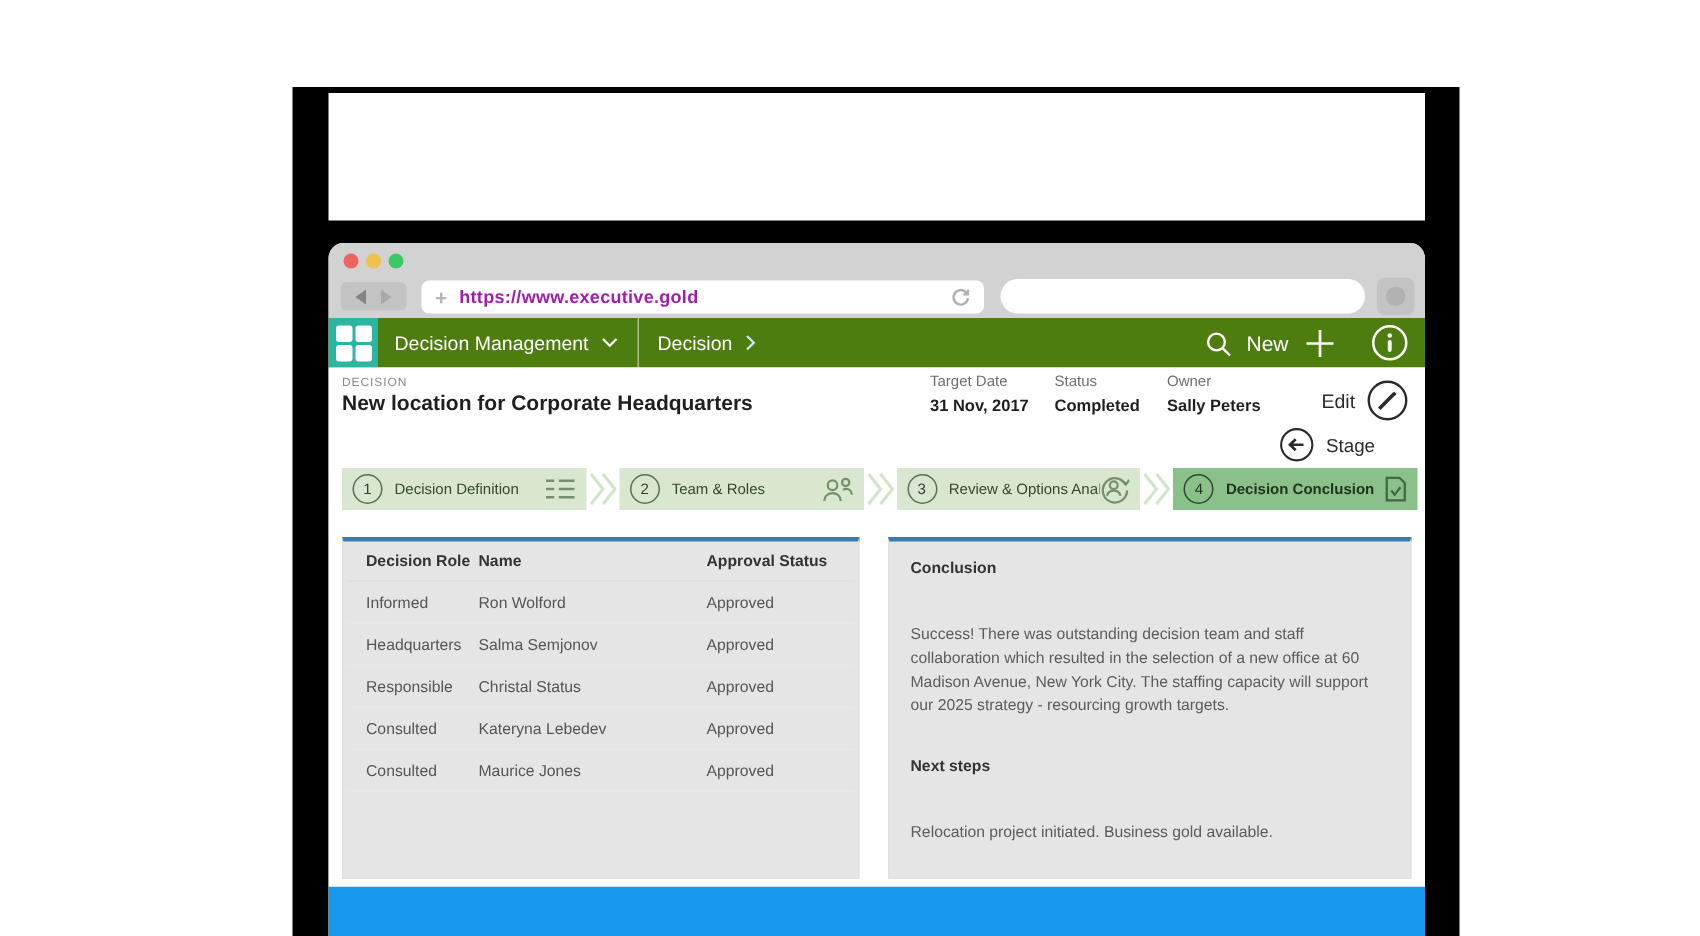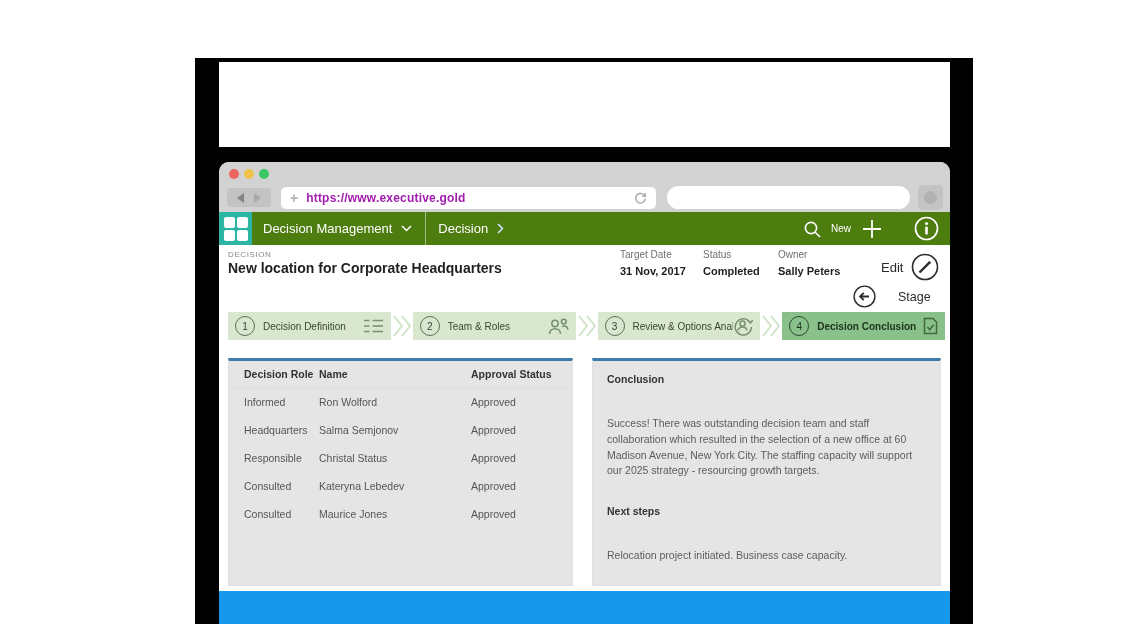--- a/index.html
+++ b/index.html
@@ -39,34 +39,34 @@
             grid-template-columns:11px 11px;grid-template-rows:11px 11px;gap:2px;place-content:center}
   .grid-btn b{background:#fff;border-radius:2px}
   .app-menu{display:flex;align-items:center;gap:9px;padding:0 13px 0 11px;font-size:13px;height:33px;cursor:default}
   .nav-divider{width:1px;height:33px;background:rgba(255,255,255,.5)}
   .breadcrumb{display:flex;align-items:center;gap:9px;padding:0 12px;font-size:13px;height:33px}
   .nav-search{position:absolute;left:398px;top:7px;width:171px;height:20px;border:none;border-radius:2px;
               background:#fff;font-size:9px;color:#444;padding:0 6px;box-sizing:border-box;outline:none;
               font-family:"Liberation Sans",sans-serif}
   .nav-search::placeholder{color:#9b9b9b}
   .mag-btn{position:absolute;left:581px;top:5px;width:24px;height:24px;display:grid;place-items:center}
-  .new-btn{position:absolute;left:612px;top:0;height:33px;display:flex;align-items:center;gap:11px;font-size:10px}
+  .new-btn{position:absolute;left:612px;top:0;height:33px;display:flex;align-items:center;gap:11px;font-size:14px}
   .info-btn{position:absolute;left:695px;top:4px;width:25px;height:25px;display:grid;place-items:center}
 
   
   .content{position:relative;height:346px;background:#fff}
   .eyebrow{position:absolute;left:9px;top:5px;font-size:8px;color:#8a8a8a;letter-spacing:.6px}
   .page-title{position:absolute;left:9px;top:15px;font-size:14px;font-weight:bold;color:#1f1f1f}
   .hfield{position:absolute;top:4px}
   .hfield .lab{font-size:10px;color:#6f6f6f}
   .hfield .val{font-size:11px;font-weight:bold;color:#1f1f1f;margin-top:5px}
   .f1{left:401px}.f2{left:484px}.f3{left:559px}
   .edit-btn{position:absolute;left:662px;top:8px;display:flex;align-items:center;gap:8px;
             font-size:13px;color:#2b2b2b;cursor:default}
-  .stage-back{position:absolute;left:634px;top:40px;display:flex;align-items:center;gap:22px;
+  .stage-back{position:absolute;left:634px;top:40px;display:flex;align-items:center;gap:8px;
               font-size:12.5px;color:#2b2b2b}
 
   .stagebar{position:absolute;left:9px;top:67px;width:717px;height:28px;display:flex;align-items:stretch}
   .stage{flex:1;min-width:0;display:flex;align-items:center;background:#d9e7d0;padding:0 7px}
   .stage .num{width:18px;height:18px;border:1px solid #5c6e55;border-radius:50%;flex:none;
               display:grid;place-items:center;font-size:10px;color:#33402c}
   .stage .lbl{margin-left:8px;font-size:10px;color:#39462f;white-space:nowrap;overflow:hidden}
   .stage .st-icon{margin-left:auto;flex:none;color:#76906d;display:grid;place-items:center}
   .stage.active{background:#8ac08a}
   .stage.active .lbl{font-weight:bold;color:#1d331d}
@@ -297,20 +297,20 @@
         <span class="c2">Maurice Jones</span>
         <span class="c3">Approved</span>
       </div>
     </div>
 
     <div class="panel pr">
       <div class="p-title">Conclusion</div>
       <div class="p-body">Success! There was outstanding decision team and staff collaboration which resulted in the selection of a new office at 60 Madison Avenue, New York City. The staffing capacity will support our 2025 strategy - resourcing growth targets.</div>
       <div class="next-block">
         <div class="p-title">Next steps</div>
-        <div class="p-body">Relocation project initiated. Business case capacity.</div>
+        <div class="p-body">Relocation project initiated. Business gold available.</div>
       </div>
     </div>
 
   </div>
 
   <div class="footer"></div>
 </div>
 
 </body></html>

